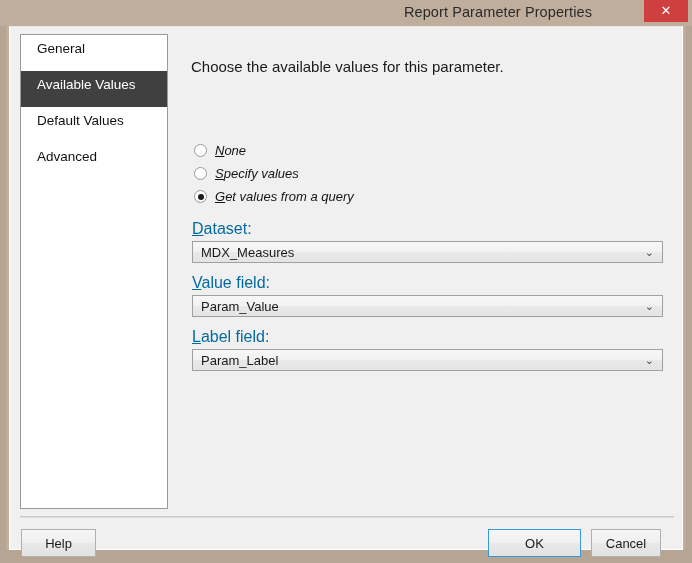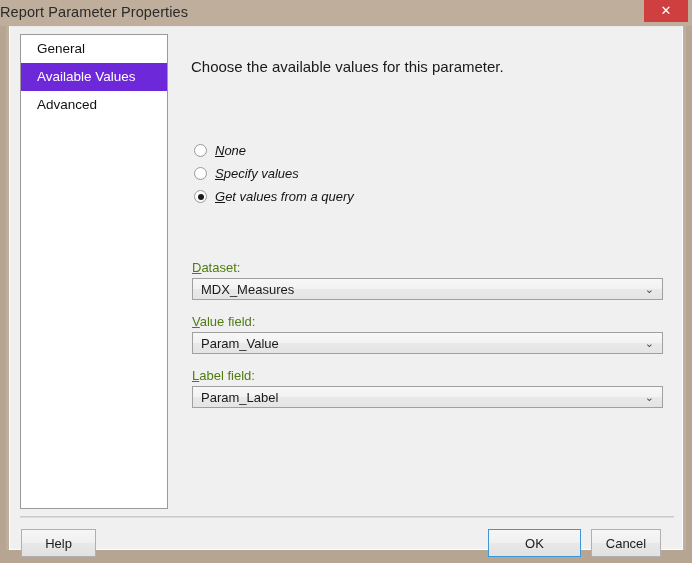--- a/index.html
+++ b/index.html
@@ -42,21 +42,21 @@
     top: 0px;
     width: 692px;
     height: 26px;
     background: #c0ae9c;
   }
   #title-text {
     position: absolute;
     left: 0;
     top: 4px;
     width: 592px;
-    text-align: left;
+    text-align: right;
     font-size: 14.5px;
     color: #2b2b2b;
     letter-spacing: 0.1px;
   }
   #close-button {
     position: absolute;
     right: 4px;
     top: 0px;
     width: 44px;
     height: 22px;
@@ -93,30 +93,30 @@
     left: 10px;
     top: 7px;
     width: 148px;
     height: 475px;
     box-sizing: border-box;
     background: #ffffff;
     border: 1px solid #9a9a9a;
     overflow: hidden;
   }
   .nav-item {
-    height: 28px;
+    height: 36px;
     line-height: 28px;
     padding-left: 16px;
     font-size: 13.5px;
     color: #111111;
     cursor: pointer;
     white-space: nowrap;
   }
   .nav-item.selected {
-    background: #6d28d9;
+    background: #404040;
     color: #ffffff;
   }
 
   
   #content {
     position: absolute;
     left: 168px;
     top: 7px;
     width: 496px;
     height: 475px;
@@ -178,25 +178,24 @@
   .radio-label {
     font-size: 13px;
     color: #141414;
     white-space: nowrap;
   }
   .acc { text-decoration: underline; }
 
   
   .field-block { position: absolute; left: 14px; width: 471px; }
   .field-label {
-    font-size: 13px;
-    color: #4d7c0f;
+    font-size: 16px;
+    color: #0369a1;
     margin-bottom: 3px;
     white-space: nowrap;
-    margin-top: 40px;
   }
   .combo {
     position: relative;
     box-sizing: border-box;
     width: 471px;
     height: 22px;
     border: 1px solid #a0a0a0;
     background: linear-gradient(to bottom, #f7f7f7 0%, #f2f2f2 48%, #e9e9e9 52%, #e4e4e4 100%);
     cursor: pointer;
   }
@@ -263,20 +262,23 @@
   <div id="dialog">
 
     <div id="nav-panel">
       <div class="nav-item">
         <span>General</span>
       </div>
       <div class="nav-item selected">
         <span>Available Values</span>
       </div>
       <div class="nav-item">
+        <span>Default Values</span>
+      </div>
+      <div class="nav-item">
         <span>Advanced</span>
       </div>
     </div>
 
     <div id="content">
 
       <div id="page-heading">Choose the available values for this parameter.</div>
 
       <div id="radio-group">
 

